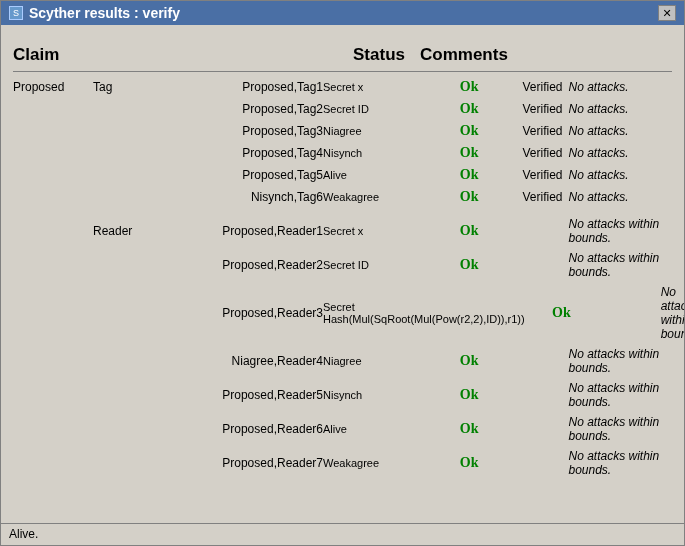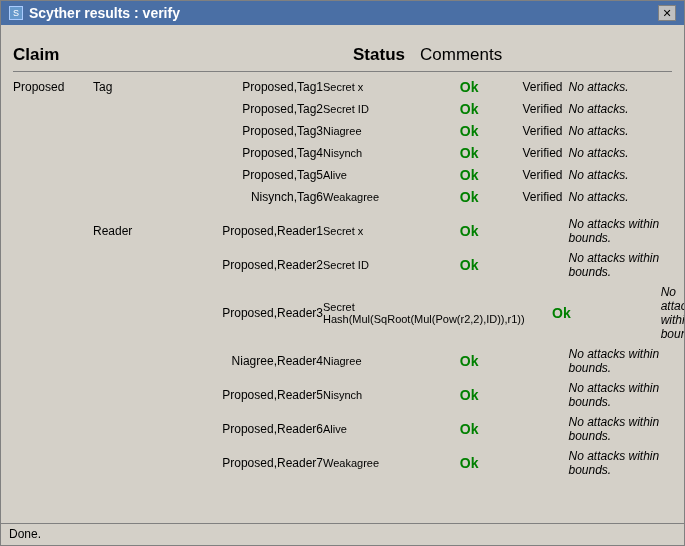--- a/index.html
+++ b/index.html
@@ -87,21 +87,21 @@
       align-items: center;
     }
     .cell {
       font-size: 12px;
       color: #000;
     }
     .cell.col1 { grid-column: 1; }
     .cell.col2 { grid-column: 2; }
     .cell.col3 { grid-column: 3; text-align: right; }
     .cell.col4 { grid-column: 4; font-size: 11px; }
-    .cell.col5 { grid-column: 5; color: #008000; font-weight: bold; font-size: 14px; text-align: right; padding-right: 4px; }
+    .cell.col5 { grid-column: 5; color: #008000; font-weight: bold; font-size: 14px; text-align: right; padding-right: 4px; font-family: Liberation Serif, serif; }
     .cell.col6 { grid-column: 6; font-size: 12px; padding-left: 4px; text-align: right; }
     .cell.col7 { grid-column: 7; font-size: 12px; padding-left: 6px; font-style: italic; }
     .status-bar {
       height: 22px;
       background: #d4d0c8;
       border-top: 1px solid #808080;
       padding: 3px 8px;
       font-size: 12px;
       flex-shrink: 0;
     }
@@ -117,21 +117,21 @@
       </div>
       <span class="title-text">Scyther results : verify</span>
     </div>
     <div class="close-btn">✕</div>
   </div>
 
   <div class="content">
     <div class="claim-header-row">
       <div class="col-header claim" style="grid-column:1/5; font-size:17px; font-weight:bold;">Claim</div>
       <div class="col-header" style="grid-column:5; font-size:17px; font-weight:bold; text-align:center; padding-right:6px;">Status</div>
-      <div class="col-header comments" style="grid-column:6/8; font-size:17px; font-weight:normal; padding-left:8px;">Comments</div>
+      <div class="col-header comments" style="grid-column:6/8; font-size:17px; font-weight:bold; padding-left:8px;">Comments</div>
     </div>
 
     <div id="rows-container">
         <div class="data-row">
           <span class="cell col1">Proposed</span>
           <span class="cell col2">Tag</span>
           <span class="cell col3">Proposed,Tag1</span>
           <span class="cell col4">Secret x</span>
           <span class="cell col5">Ok</span>
           <span class="cell col6">Verified</span>
@@ -243,15 +243,15 @@
           <span class="cell col3">Proposed,Reader7</span>
           <span class="cell col4">Weakagree</span>
           <span class="cell col5">Ok</span>
           <span class="cell col6"></span>
           <span class="cell col7">No attacks within bounds.</span>
         </div>
       </div>
   </div>
 
   <div class="status-bar">
-    <span>Done.</span>
+    <span>Alive.</span>
   </div>
 </div>
 
 </body></html>

